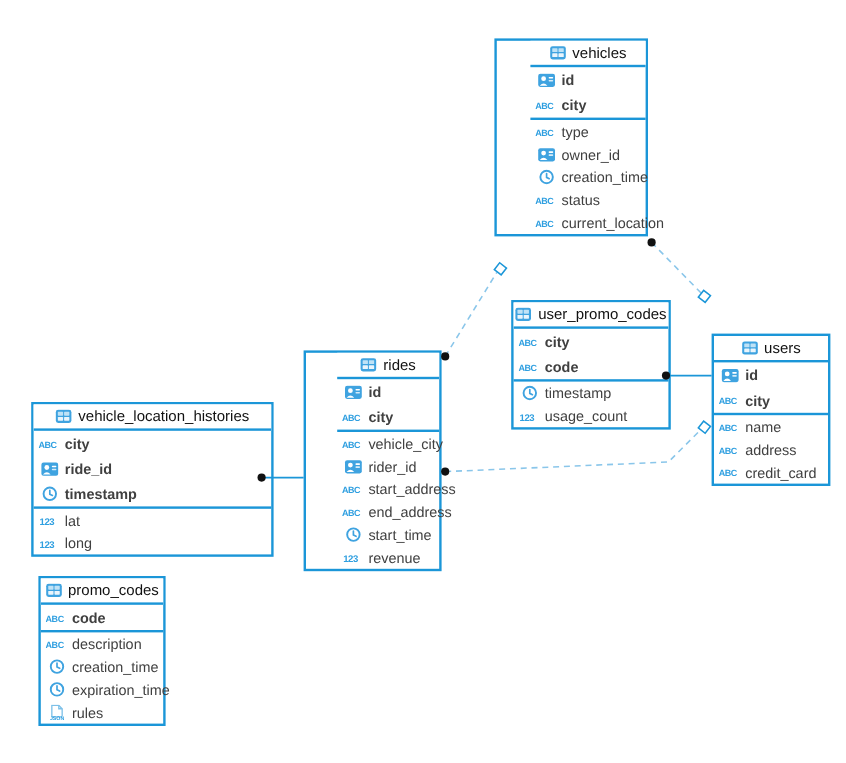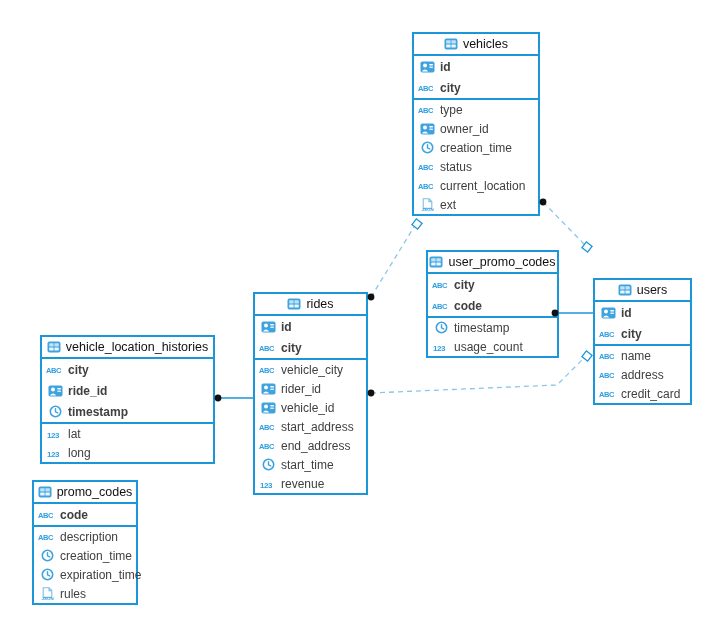--- a/index.html
+++ b/index.html
@@ -31,21 +31,21 @@
   .rel-line-solid{fill:none;stroke:#1b96d8;stroke-width:1.3;}
   .rel-line-dashed{fill:none;stroke:#8ac6ea;stroke-width:1.3;stroke-dasharray:5 4;}
   .rel-dot{fill:#111111;}
   .rel-diamond{fill:#ffffff;stroke:#1b96d8;stroke-width:1.3;}
 </style>
 </head>
 <body>
 
 <div class="canvas">
   <div id="tables">
-      <div class="table-node" style="left: 412px; top: 32px; width: 128px;">
+      <div class="table-node" style="left: 412px; top: 32px; width: 128px; padding-left: 28px;">
         <div class="table-header">
           <span class="icon-box" style="flex: 0 0 auto; width: auto;">
             <svg width="14" height="12" viewBox="0 0 14 12">
               <rect x="0.5" y="0.5" width="13" height="11" rx="2" fill="#3fa3e0"></rect>
               <rect x="2.2" y="2.2" width="4.4" height="3.2" rx="0.5" fill="#bfe2f6"></rect>
               <rect x="7.4" y="2.2" width="4.4" height="3.2" rx="0.5" fill="#bfe2f6"></rect>
               <rect x="2.2" y="6.4" width="4.4" height="3.2" rx="0.5" fill="#eaf5fc"></rect>
               <rect x="7.4" y="6.4" width="4.4" height="3.2" rx="0.5" fill="#eaf5fc"></rect>
             </svg>
           </span>
@@ -112,30 +112,20 @@
             <span class="col-label">status</span>
           </div>
           <div class="col-row">
             <span class="icon-box">
               <svg width="18" height="10" viewBox="0 0 18 10">
                 <text x="0" y="8" font-family="Liberation Sans,sans-serif" font-size="7.5" font-weight="bold" fill="#2f9fe0" letter-spacing="-0.4">ABC</text>
               </svg>
             </span>
             <span class="col-label">current_location</span>
           </div>
-          <div class="col-row">
-            <span class="icon-box">
-              <svg width="13" height="13" viewBox="0 0 13 13">
-                <path d="M2.2 0.8 h5.8 L10.8 3.6 V9.4 q0 1 -1 1 H3.2 q-1 0 -1 -1 Z" fill="#ffffff" stroke="#7cc0e8" stroke-width="1.1"></path>
-                <path d="M8 0.8 V3.6 H10.8" fill="none" stroke="#7cc0e8" stroke-width="1.1"></path>
-                <text x="0.6" y="12.6" font-family="Liberation Sans,sans-serif" font-size="4.4" font-weight="bold" fill="#2f9fe0">JSON</text>
-              </svg>
-            </span>
-            <span class="col-label">ext</span>
-          </div>
         </div>
       </div>
       <div class="table-node" style="left: 426px; top: 250px; width: 133px;">
         <div class="table-header">
           <span class="icon-box" style="flex: 0 0 auto; width: auto;">
             <svg width="14" height="12" viewBox="0 0 14 12">
               <rect x="0.5" y="0.5" width="13" height="11" rx="2" fill="#3fa3e0"></rect>
               <rect x="2.2" y="2.2" width="4.4" height="3.2" rx="0.5" fill="#bfe2f6"></rect>
               <rect x="7.4" y="2.2" width="4.4" height="3.2" rx="0.5" fill="#bfe2f6"></rect>
               <rect x="2.2" y="6.4" width="4.4" height="3.2" rx="0.5" fill="#eaf5fc"></rect>
@@ -237,21 +227,21 @@
           <div class="col-row">
             <span class="icon-box">
               <svg width="18" height="10" viewBox="0 0 18 10">
                 <text x="0" y="8" font-family="Liberation Sans,sans-serif" font-size="7.5" font-weight="bold" fill="#2f9fe0" letter-spacing="-0.4">ABC</text>
               </svg>
             </span>
             <span class="col-label">credit_card</span>
           </div>
         </div>
       </div>
-      <div class="table-node" style="left: 253px; top: 292px; width: 115px;">
+      <div class="table-node" style="left: 253px; top: 292px; width: 115px; padding-left: 26px;">
         <div class="table-header">
           <span class="icon-box" style="flex: 0 0 auto; width: auto;">
             <svg width="14" height="12" viewBox="0 0 14 12">
               <rect x="0.5" y="0.5" width="13" height="11" rx="2" fill="#3fa3e0"></rect>
               <rect x="2.2" y="2.2" width="4.4" height="3.2" rx="0.5" fill="#bfe2f6"></rect>
               <rect x="7.4" y="2.2" width="4.4" height="3.2" rx="0.5" fill="#bfe2f6"></rect>
               <rect x="2.2" y="6.4" width="4.4" height="3.2" rx="0.5" fill="#eaf5fc"></rect>
               <rect x="7.4" y="6.4" width="4.4" height="3.2" rx="0.5" fill="#eaf5fc"></rect>
             </svg>
           </span>
@@ -295,32 +285,20 @@
                 <circle cx="5" cy="4.6" r="2" fill="#ffffff"></circle>
                 <path d="M1.8 10.4 Q5 6.6 8.2 10.4 Z" fill="#ffffff"></path>
                 <rect x="9.2" y="3.1" width="3.8" height="1.3" rx="0.6" fill="#ffffff"></rect>
                 <rect x="9.2" y="5.6" width="3.8" height="1.3" rx="0.6" fill="#d6ecf9"></rect>
               </svg>
             </span>
             <span class="col-label">rider_id</span>
           </div>
           <div class="col-row">
             <span class="icon-box">
-              <svg width="15" height="12" viewBox="0 0 15 12">
-                <rect x="0.5" y="0.5" width="14" height="11" rx="1.8" fill="#3fa3e0"></rect>
-                <circle cx="5" cy="4.6" r="2" fill="#ffffff"></circle>
-                <path d="M1.8 10.4 Q5 6.6 8.2 10.4 Z" fill="#ffffff"></path>
-                <rect x="9.2" y="3.1" width="3.8" height="1.3" rx="0.6" fill="#ffffff"></rect>
-                <rect x="9.2" y="5.6" width="3.8" height="1.3" rx="0.6" fill="#d6ecf9"></rect>
-              </svg>
-            </span>
-            <span class="col-label">vehicle_id</span>
-          </div>
-          <div class="col-row">
-            <span class="icon-box">
               <svg width="18" height="10" viewBox="0 0 18 10">
                 <text x="0" y="8" font-family="Liberation Sans,sans-serif" font-size="7.5" font-weight="bold" fill="#2f9fe0" letter-spacing="-0.4">ABC</text>
               </svg>
             </span>
             <span class="col-label">start_address</span>
           </div>
           <div class="col-row">
             <span class="icon-box">
               <svg width="18" height="10" viewBox="0 0 18 10">
                 <text x="0" y="8" font-family="Liberation Sans,sans-serif" font-size="7.5" font-weight="bold" fill="#2f9fe0" letter-spacing="-0.4">ABC</text>
@@ -340,21 +318,21 @@
           <div class="col-row">
             <span class="icon-box">
               <svg width="18" height="10" viewBox="0 0 18 10">
                 <text x="1" y="8.5" font-family="Liberation Sans,sans-serif" font-size="8" font-weight="bold" fill="#2f9fe0" letter-spacing="-0.4">123</text>
               </svg>
             </span>
             <span class="col-label">revenue</span>
           </div>
         </div>
       </div>
-      <div class="table-node" style="left: 40px; top: 335px; width: 175px;">
+      <div class="table-node" style="left: 26px; top: 335px; width: 202px;">
         <div class="table-header">
           <span class="icon-box" style="flex: 0 0 auto; width: auto;">
             <svg width="14" height="12" viewBox="0 0 14 12">
               <rect x="0.5" y="0.5" width="13" height="11" rx="2" fill="#3fa3e0"></rect>
               <rect x="2.2" y="2.2" width="4.4" height="3.2" rx="0.5" fill="#bfe2f6"></rect>
               <rect x="7.4" y="2.2" width="4.4" height="3.2" rx="0.5" fill="#bfe2f6"></rect>
               <rect x="2.2" y="6.4" width="4.4" height="3.2" rx="0.5" fill="#eaf5fc"></rect>
               <rect x="7.4" y="6.4" width="4.4" height="3.2" rx="0.5" fill="#eaf5fc"></rect>
             </svg>
           </span>

